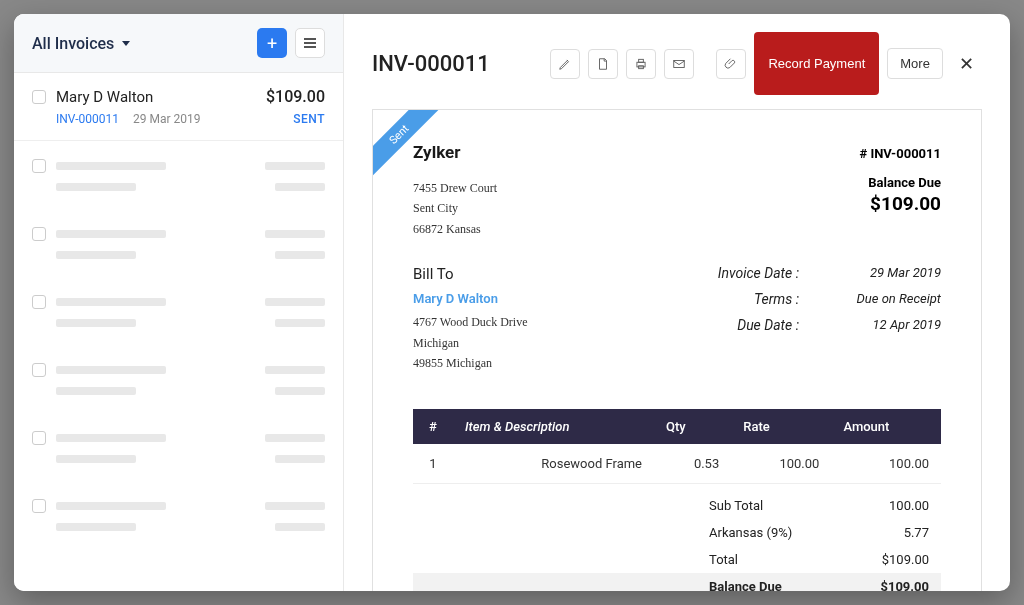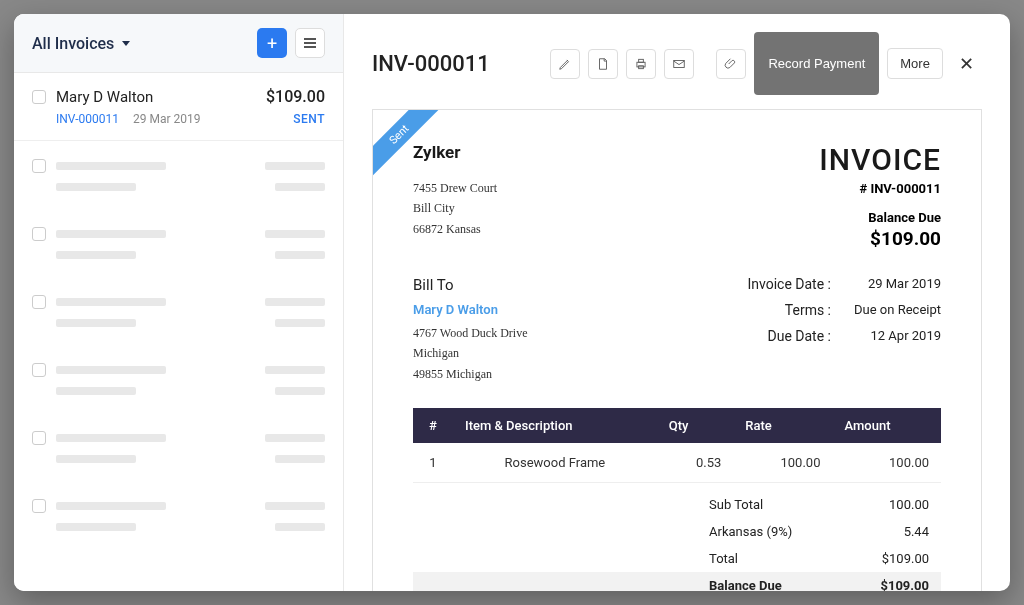--- a/index.html
+++ b/index.html
@@ -31,49 +31,49 @@
 .skel-bar { height: 8px; background: #e8e8e8; border-radius: 2px; }
 .skel1 { width: 110px; }
 .skel2 { width: 60px; margin-left: auto; }
 .skel3 { width: 80px; margin-top: 10px; margin-left: 24px; }
 .skel4 { width: 50px; }
 .main { flex: 1; display: flex; flex-direction: column; overflow: hidden; }
 .main-header { padding: 18px 28px 14px; display: flex; align-items: center; gap: 8px; }
 .inv-title { font-size: 22px; color: #222; font-weight: 500; flex: 1; }
 .icon-btn { width: 30px; height: 30px; border: 1px solid #ddd; border-radius: 4px; display: flex; align-items: center; justify-content: center; cursor: pointer; background: #fff; }
 .icon-btn svg { width: 14px; height: 14px; stroke: #555; fill: none; stroke-width: 1.5; }
-.btn-primary { background: #737373; color: #fff; border: none; border-radius: 4px; padding: 24px 14px; font-size: 13px; cursor: pointer; }
+.btn-primary { background: #b91c1c; color: #fff; border: none; border-radius: 4px; padding: 24px 14px; font-size: 13px; cursor: pointer; }
 .btn-more { background: #fff; border: 1px solid #ddd; border-radius: 4px; padding: 7px 12px; font-size: 13px; cursor: pointer; color: #333; }
 .close-btn { font-size: 18px; color: #333; cursor: pointer; padding: 4px 8px; }
 .doc-wrapper { flex: 1; padding: 0 28px 20px; overflow-y: auto; }
 .doc { border: 1px solid #e0e0e0; background: #fff; position: relative; padding: 32px 40px 20px; }
 .ribbon { position: absolute; top: 0; left: 0; width: 70px; height: 70px; overflow: hidden; }
 .ribbon-band { position: absolute; width: 100px; background: #4a9de8; color: #fff; font-size: 11px; text-align: center; padding: 4px 0; transform: rotate(-45deg); top: 14px; left: -24px; }
 .doc-top { display: flex; justify-content: space-between; margin-bottom: 26px; }
 .company-name { font-size: 17px; font-weight: 700; color: #1a1a1a; margin-bottom: 16px; }
 .addr-line { font-size: 12px; color: #333; line-height: 1.7; font-family: Liberation Serif, serif; }
 .doc-title { font-size: 30px; font-weight: 500; letter-spacing: 1px; color: #1a1a1a; text-align: right; }
 .doc-num { font-size: 13px; font-weight: 700; text-align: right; margin-top: 4px; }
 .bal-label { font-size: 13px; font-weight: 700; text-align: right; margin-top: 14px; }
 .bal-amount { font-size: 19px; font-weight: 700; text-align: right; margin-top: 2px; }
-.billto-section { display: flex; justify-content: space-between; margin-bottom: 24px; }
+.billto-section { display: flex; justify-content: space-between; margin-bottom: 36px; }
 .billto-label { font-size: 15px; color: #222; margin-bottom: 8px; }
 .billto-name { color: #4a9de8; font-size: 13px; font-weight: 600; margin-bottom: 6px; }
 .meta-table { text-align: right; }
-.meta-row { display: flex; justify-content: flex-end; gap: 0; margin-bottom: 10px; }
+.meta-row { display: flex; justify-content: flex-end; gap: 32px; margin-bottom: 10px; font-style: italic; }
 .meta-key { font-size: 14px; color: #222; width: 120px; text-align: right; }
 .meta-val { font-size: 13px; color: #222; width: 110px; text-align: right; }
 .items-table { width: 100%; border-collapse: collapse; }
 .items-table thead { background: #2e2a47; color: #fff; }
 .items-table th { padding: 10px 12px; font-size: 13px; font-weight: 500; text-align: left; }
 .items-table th:first-child { text-align: center; width: 40px; }
-.items-table th:nth-child(2) { text-align: left; }
+.items-table th:nth-child(2) { text-align: left; font-style: italic; }
 .items-table td { padding: 12px; font-size: 13px; color: #333; text-align: right; border-bottom: 1px solid #eee; }
 .items-table td:first-child { text-align: center; }
-.items-table td:nth-child(2) { text-align: center; margin-top: 16px; }
+.items-table td:nth-child(2) { text-align: right; margin-top: 16px; }
 .totals { margin-top: 8px; }
 .total-row { display: flex; justify-content: flex-end; padding: 6px 12px; font-size: 13px; }
 .total-key { width: 130px; text-align: left; color: #222; }
 .total-val { width: 90px; text-align: right; color: #222; }
 .total-row.balance { background: #f2f2f2; font-weight: 700; }
 .total-row.grand .total-key, .total-row.grand .total-val { font-weight: 400; }
 </style>
 </head>
 <body>
 
@@ -219,25 +219,24 @@
   <div class="doc-wrapper">
     <div class="doc">
       <div class="ribbon">
               <div class="ribbon-band">Sent</div>
             </div>
 
       <div class="doc-top">
         <div>
           <div class="company-name">Zylker</div>
           <div class="addr-line">7455 Drew Court</div>
-          <div class="addr-line">Bill City</div>
+          <div class="addr-line">Sent City</div>
           <div class="addr-line">66872 Kansas</div>
         </div>
         <div>
-          <div class="doc-title">INVOICE</div>
           <div class="doc-num"># INV-000011</div>
           <div class="bal-label">Balance Due</div>
           <div class="bal-amount">$109.00</div>
         </div>
       </div>
 
       <div class="billto-section">
         <div>
           <div class="billto-label">Bill To</div>
           <div class="billto-name">Mary D Walton</div>
@@ -282,21 +281,21 @@
               </tbody>
       </table>
 
       <div class="totals">
         <div class="total-row">
                 <div class="total-key">Sub Total</div>
                 <div class="total-val">100.00</div>
               </div>
         <div class="total-row">
                 <div class="total-key">Arkansas (9%)</div>
-                <div class="total-val">5.44</div>
+                <div class="total-val">5.77</div>
               </div>
         <div class="total-row grand">
                 <div class="total-key">Total</div>
                 <div class="total-val">$109.00</div>
               </div>
         <div class="total-row balance">
                 <div class="total-key">Balance Due</div>
                 <div class="total-val">$109.00</div>
               </div>
       </div>

